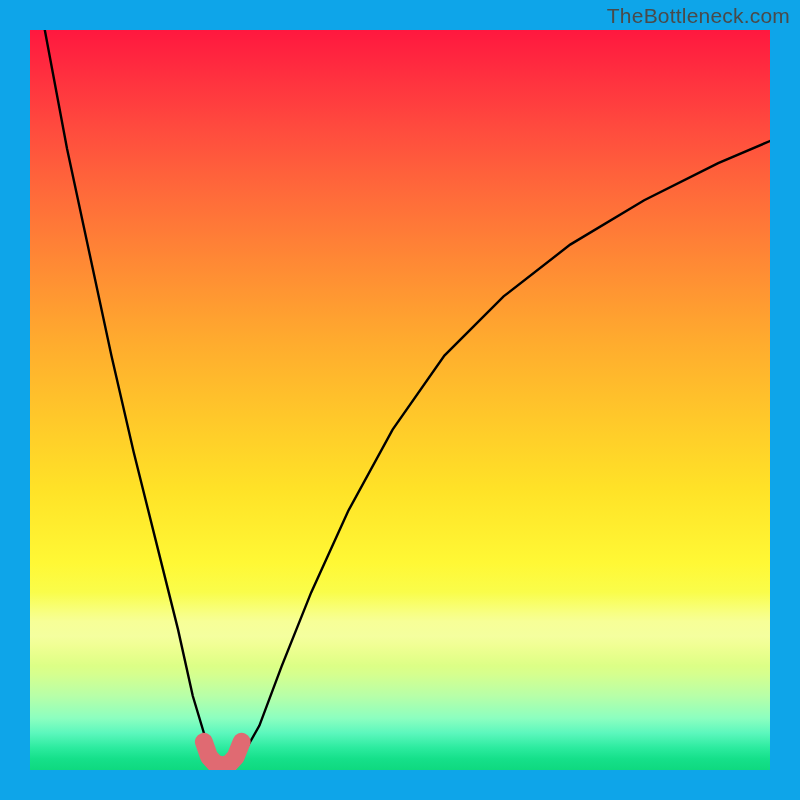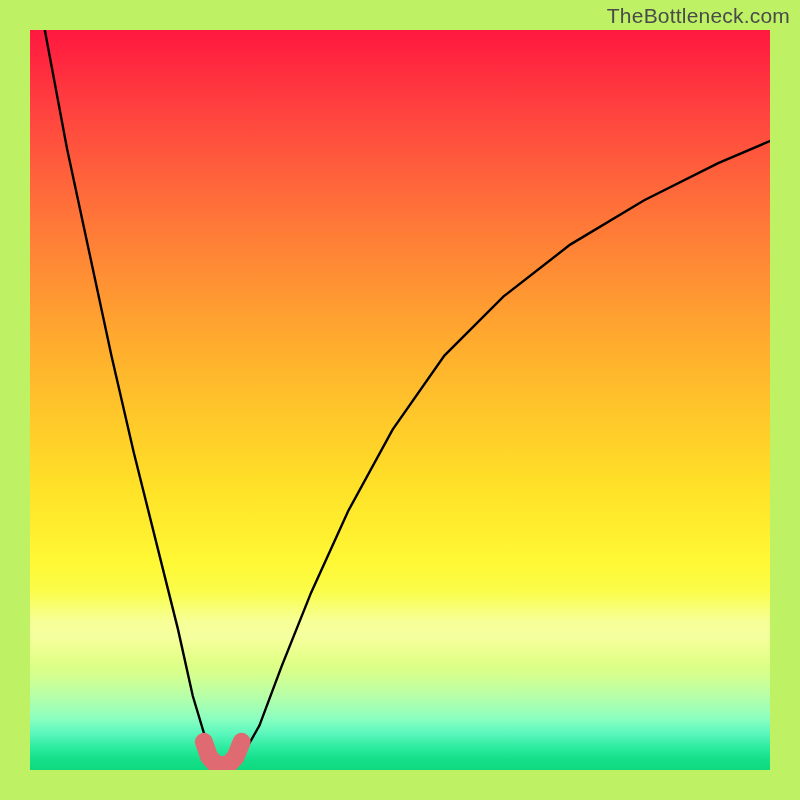--- a/index.html
+++ b/index.html
@@ -10,21 +10,21 @@
     overflow: hidden;
     background: #000;
     font-family: Arial, Helvetica, sans-serif;
   }
   .frame {
     position: absolute;
     top: 0;
     left: 0;
     width: 800px;
     height: 800px;
-    background: #bef264;
+    background: #0ea5e9;
   }
   .plot {
     position: absolute;
     top: 30px;
     left: 30px;
     width: 740px;
     height: 740px;
     overflow: hidden;
   }
   .gradient-bg {

